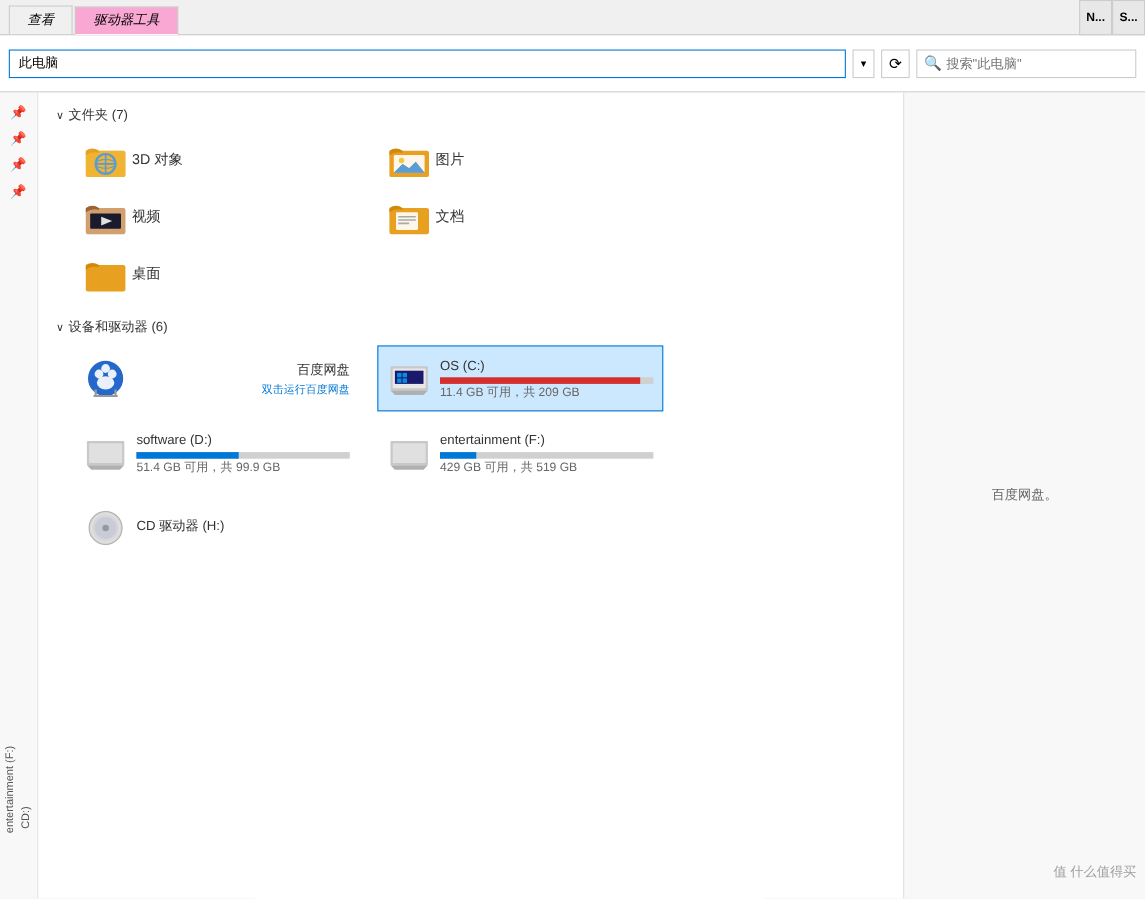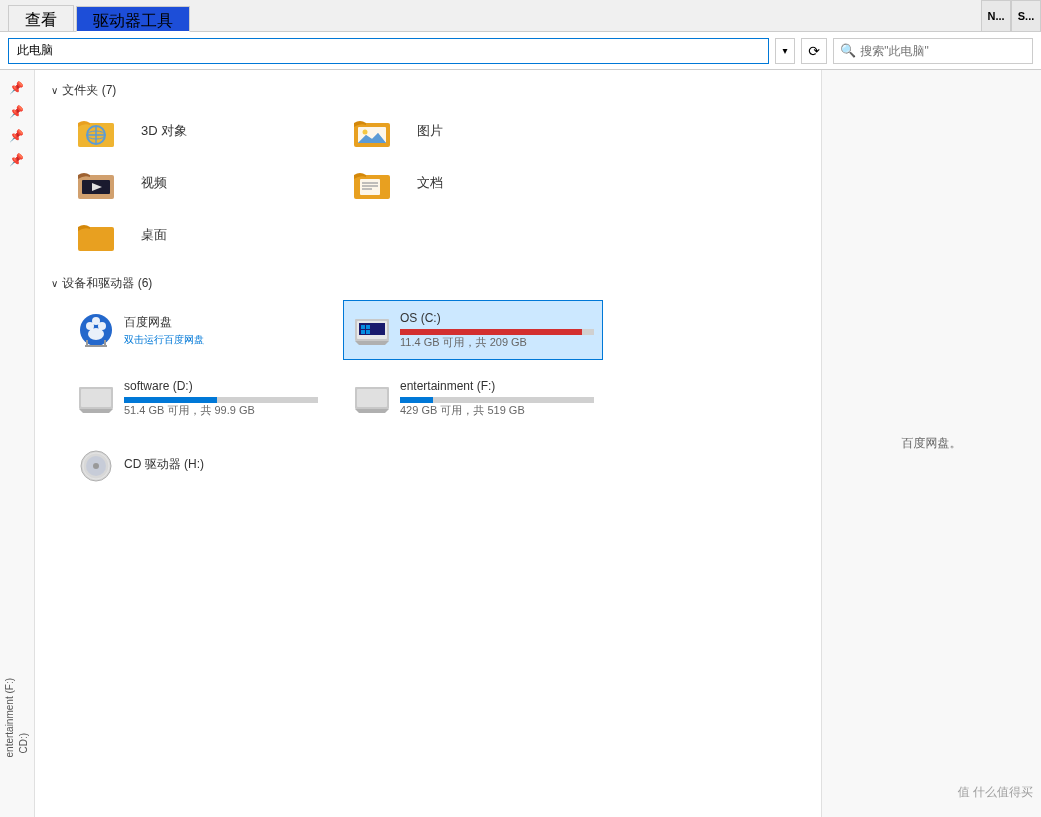--- a/index.html
+++ b/index.html
@@ -23,28 +23,29 @@
       align-items: flex-end;
       padding-left: 8px;
       position: relative;
     }
     .tab {
       padding: 4px 16px;
       background: #f0f0f0;
       border: 1px solid #ccc;
       border-bottom: none;
       cursor: pointer;
-      font-size: 16px;
+      font-size: 12px;
       height: 26px;
       display: flex;
-      align-items: flex-start;
+      align-items: flex-end;
       margin-right: 2px;
+      font-style: italic;
     }
     .tab.active {
-      background: #1d4ed8;
+      background: #f9a8d4;
       border-bottom: 1px solid #fff;
       margin-bottom: -1px;
     }
     .tab-end-buttons {
       position: absolute;
       right: 0;
       top: 0;
       display: flex;
       gap: 0;
     }
@@ -61,21 +62,21 @@
       cursor: pointer;
     }
 
     
     .address-bar {
       display: flex;
       align-items: center;
       background: #fff;
       border-bottom: 1px solid #ccc;
       padding: 4px 8px;
-      height: 38px;
+      height: 52px;
       gap: 6px;
     }
     .address-field {
       flex: 1;
       border: 1px solid #0078d7;
       background: #fff;
       padding: 3px 8px;
       font-size: 12px;
       height: 26px;
       display: flex;
@@ -180,21 +181,21 @@
       padding-left: 16px;
     }
 
     .folder-item {
       display: flex;
       align-items: center;
       padding: 4px 8px;
       cursor: pointer;
       border: 1px solid transparent;
       border-radius: 2px;
-      gap: 25px;
+      gap: 4px;
       height: 48px;
     }
 
     .folder-icon {
       width: 40px;
       height: 40px;
       flex-shrink: 0;
       display: flex;
       align-items: center;
       justify-content: center;
@@ -271,20 +272,21 @@
       align-items: center;
       padding: 6px 8px;
       cursor: pointer;
       border: 1px solid transparent;
       border-radius: 2px;
       gap: 8px;
       height: 60px;
     }
     .baidu-info {
       flex: 1;
+      text-align: right;
     }
     .baidu-name {
       font-size: 12px;
       color: #333;
       margin-bottom: 2px;
     }
     .baidu-sub {
       font-size: 10px;
       color: #0078d7;
     }

